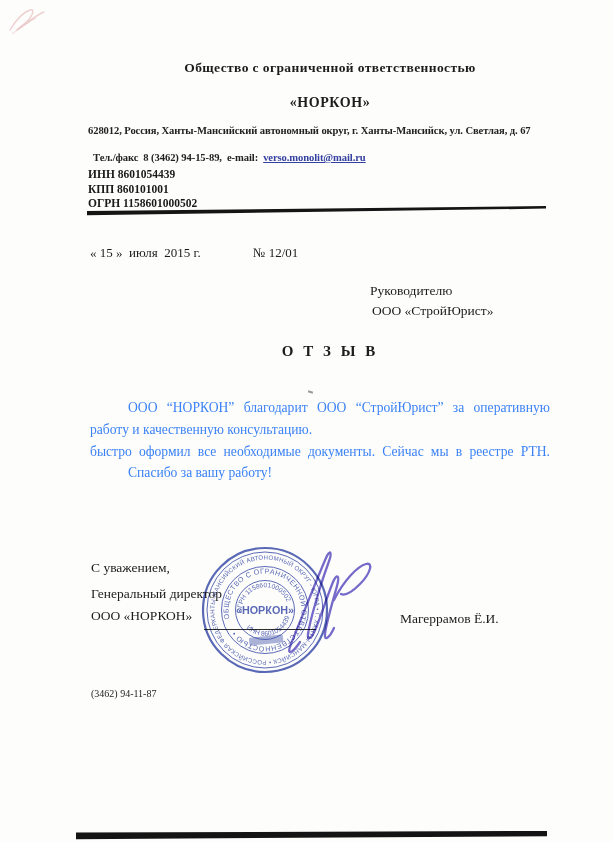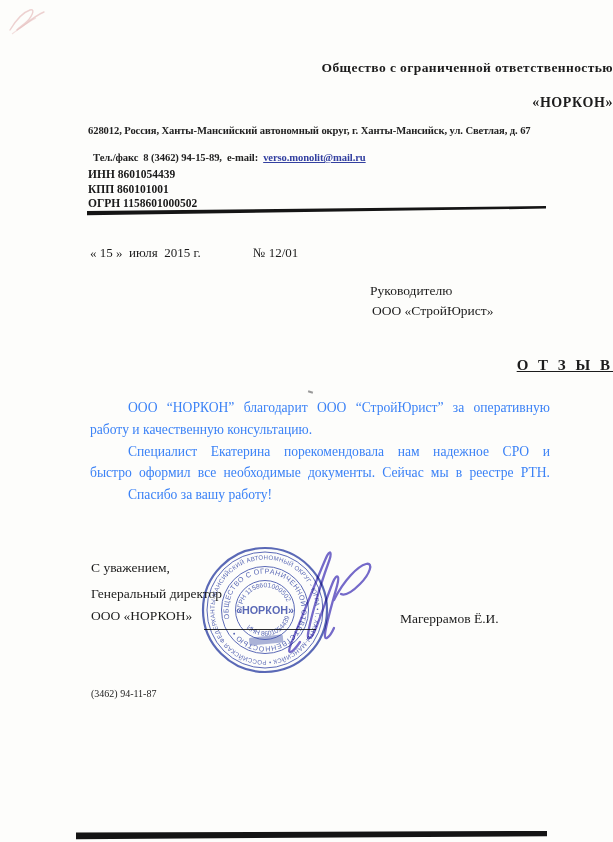--- a/index.html
+++ b/index.html
@@ -6,34 +6,34 @@
   html,body { width:613px; height:842px; }
   body {
     position:relative;
     width:613px; height:842px;
     background:#fdfdfb;
     font-family:"Liberation Serif","DejaVu Serif",serif;
     color:#1c1c1c;
     overflow:hidden;
   }
   .abs { position:absolute; }
-  .centerband { left:47px; width:566px; text-align:right; }
+  .centerband { left:47px; width:566px; text-align:center; }
   .org-type { top:60px; font-size:13.5px; font-weight:bold; letter-spacing:.4px; }
   .org-name { top:95px; font-size:14px; font-weight:bold; letter-spacing:.6px; }
   .addr { left:88px; font-size:10.6px; font-weight:bold; letter-spacing:-.1px; white-space:pre; color:#222; }
   .addr1 { top:125px; }
   .addr2 { top:141px; }
   .email-link { color:#3340a0; text-decoration:underline;text-align:right; }
   .reg { left:88px; font-size:11.5px; font-weight:bold; color:#1a1a1a; }
   .inn { top:168px; } .kpp { top:182.5px; } .ogrn { top:197px; }
   .refline { top:245px; font-size:13px; white-space:pre; }
   .date { left:90px; } .refnum { left:253px; }
   .recipient { font-size:13.5px;font-family:Liberation Serif, serif; }
   .rec1 { left:370px; top:283px; } .rec2 { left:372px; top:303px; }
-  .title { top:357px; font-size:15px; font-weight:bold; letter-spacing:3px;text-decoration:underline; }
+  .title { top:343px; font-size:15px; font-weight:bold; letter-spacing:3px; }
   .body-block { left:90px; top:397px; width:460px; font-size:13.6px; line-height:21.8px; color:#3b82f6; }
   .bline { text-align:justify; }
   .bline.jlast { text-align-last:justify; }
   .bline.indent { text-indent:38px; }
   .sig-text { font-size:13.5px; }
   .salutation { left:91px; top:560px; }
   .pos1 { left:91px; top:586px; } .pos2 { left:91px; top:582px;margin-top:26px; }
   .sig-name { left:400px; top:611px;text-align:center; }
   .sig-line { left:204px; top:629px; width:112px; border-top:1.5px solid #2e2e2e; height:0; }
   .phone { left:91px; top:688px; font-size:10px; }
@@ -71,21 +71,20 @@
 
 <div class="abs recipient rec1">Руководителю</div>
 <div class="abs recipient rec2">ООО «СтройЮрист»</div>
 
 <div class="abs centerband title">О Т З Ы В</div>
 <div class="abs speck"></div>
 
 <div class="abs body-block">
   <div class="bline indent jlast">ООО “НОРКОН” благодарит ООО “СтройЮрист” за оперативную</div>
   <div class="bline">работу и качественную консультацию.</div>
-  <div class="bline indent jlast">Специалист Екатерина порекомендовала нам надежное СРО и</div>
   <div class="bline jlast">быстро оформил все необходимые документы. Сейчас мы в реестре РТН.</div>
   <div class="bline indent">Спасибо за вашу работу!</div>
 </div>
 
 <div class="abs sig-text salutation">С уважением,</div>
 <div class="abs sig-text pos1">Генеральный директор</div>
 <div class="abs sig-text pos2">ООО «НОРКОН»</div>
 <div class="abs sig-line"></div>
 <div class="abs sig-text sig-name">Магеррамов Ё.И.</div>
 

